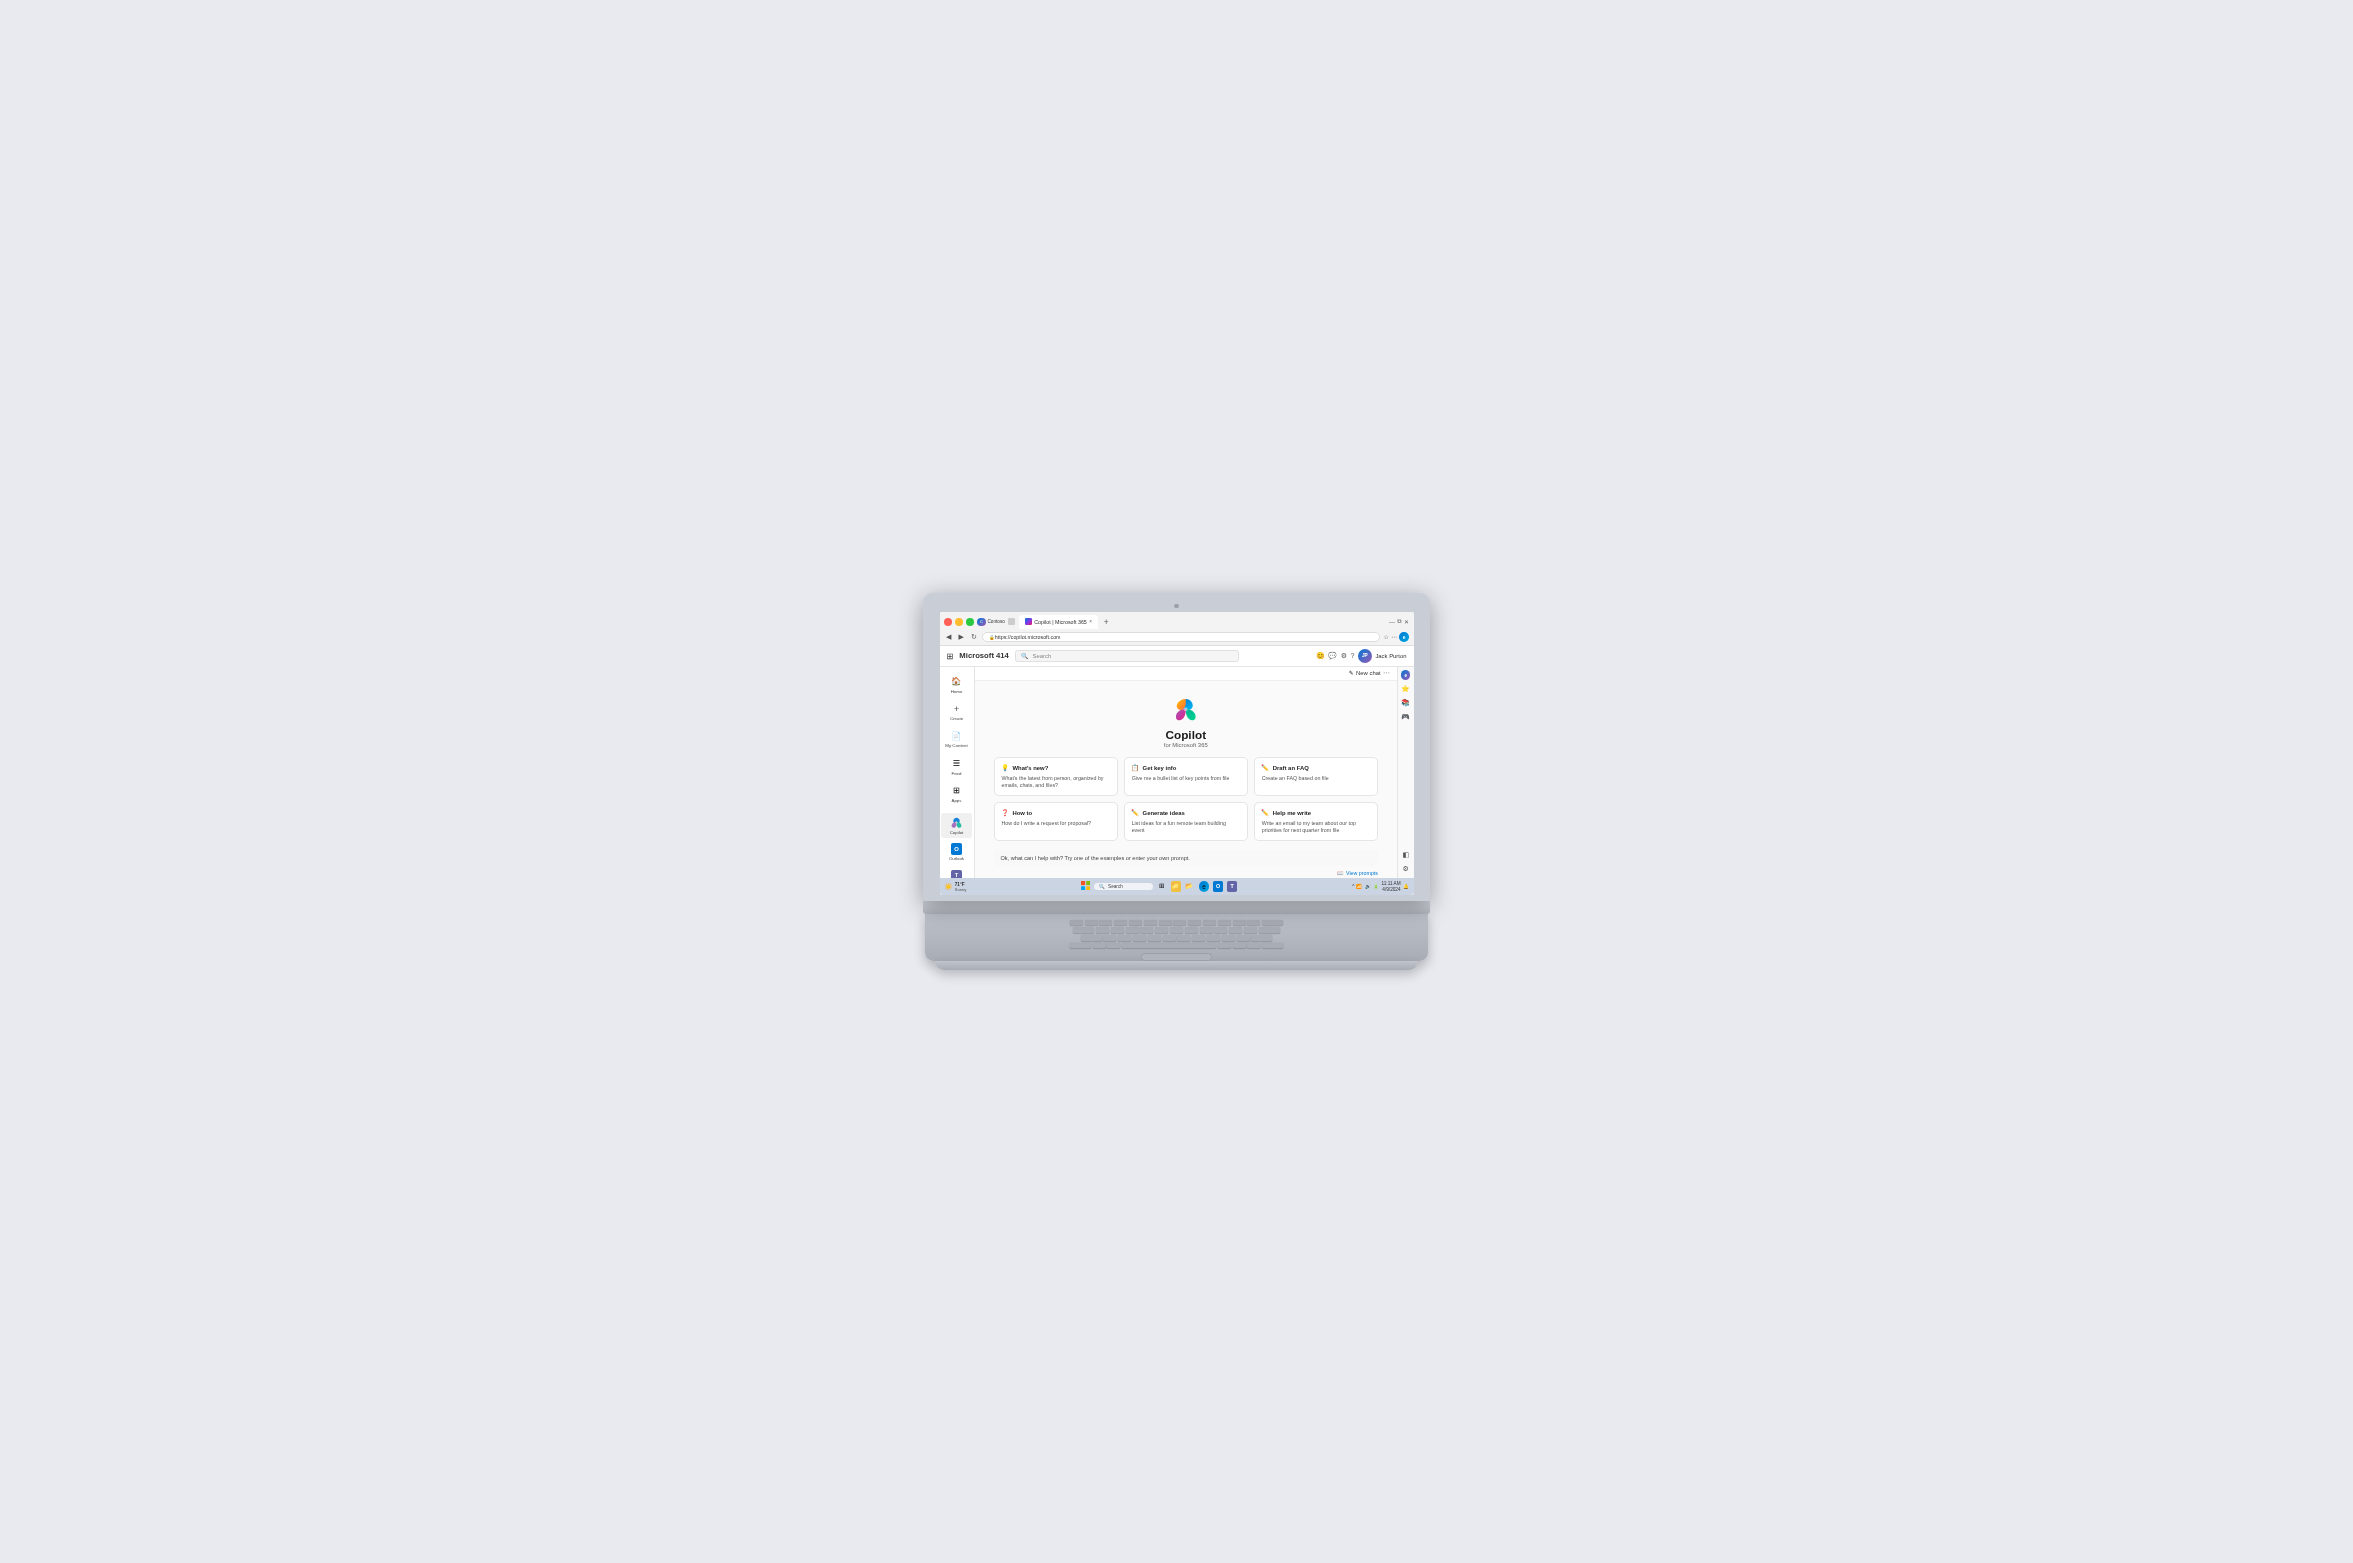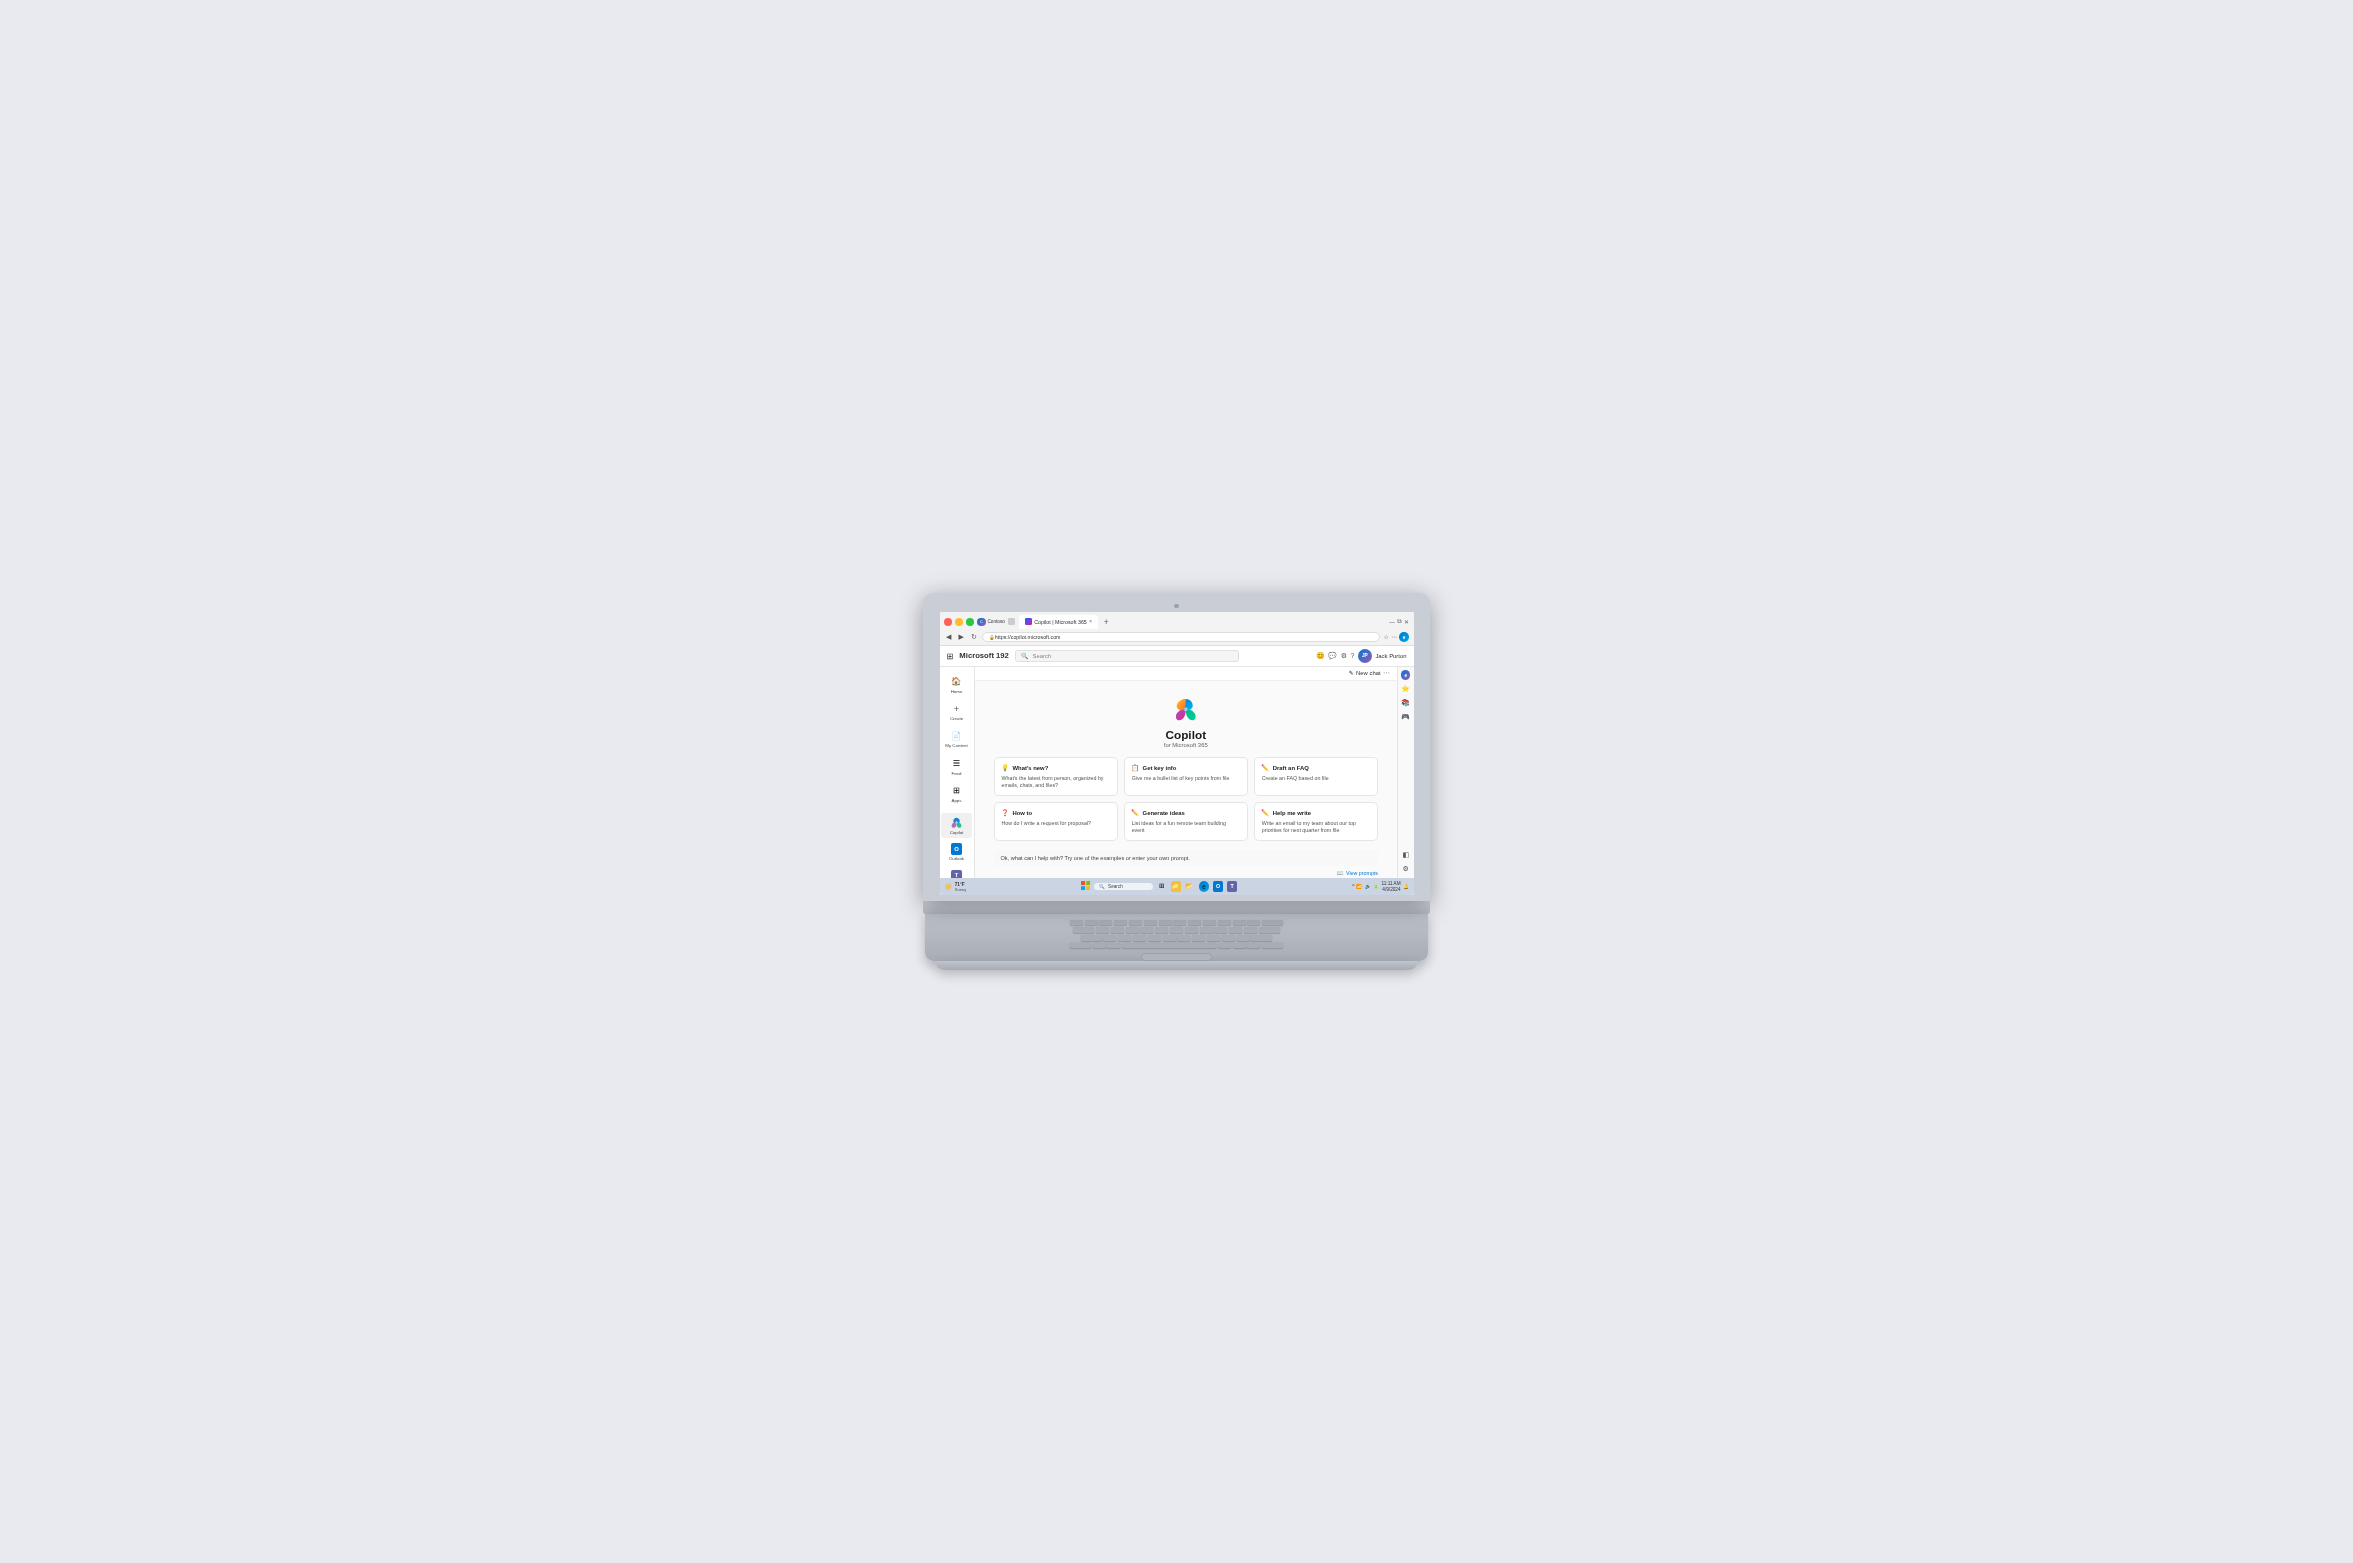--- a/index.html
+++ b/index.html
@@ -592,21 +592,21 @@
             <button class="browser-action-btn">☆</button>
             <button class="browser-action-btn">⋯</button>
             <div class="edge-icon">e</div>
           </div>
         </div>
 
         <div class="browser-content">
 
           <div class="m365-topbar">
             <button class="waffle-btn">⊞</button>
-            <span class="m365-brand">Microsoft 192</span>
+            <span class="m365-brand">Microsoft 414</span>
             <div class="search-bar">
               <span style="color:#888;font-size:5.9px;">🔍</span>
               <span style="color:#888;">Search</span>
             </div>
             <div class="top-actions">
               <button class="top-action-btn">😊</button>
               <button class="top-action-btn">💬</button>
               <button class="top-action-btn">⚙</button>
               <button class="top-action-btn">?</button>
               <div class="user-avatar">

